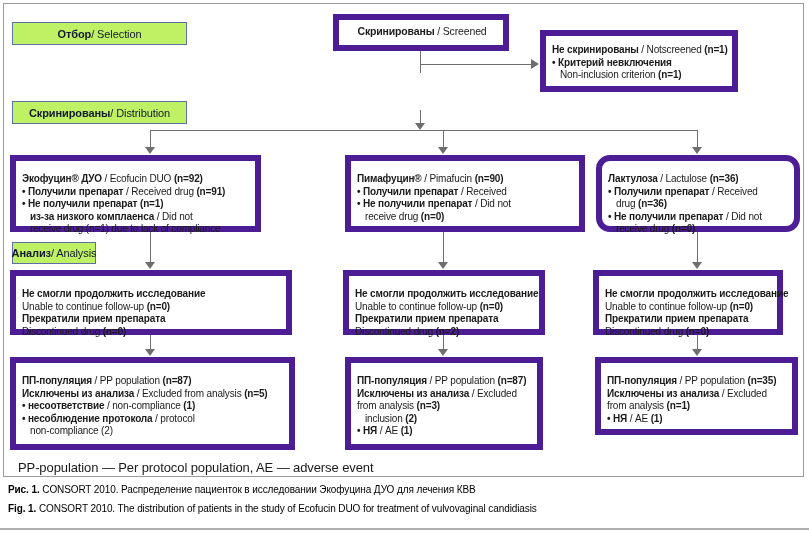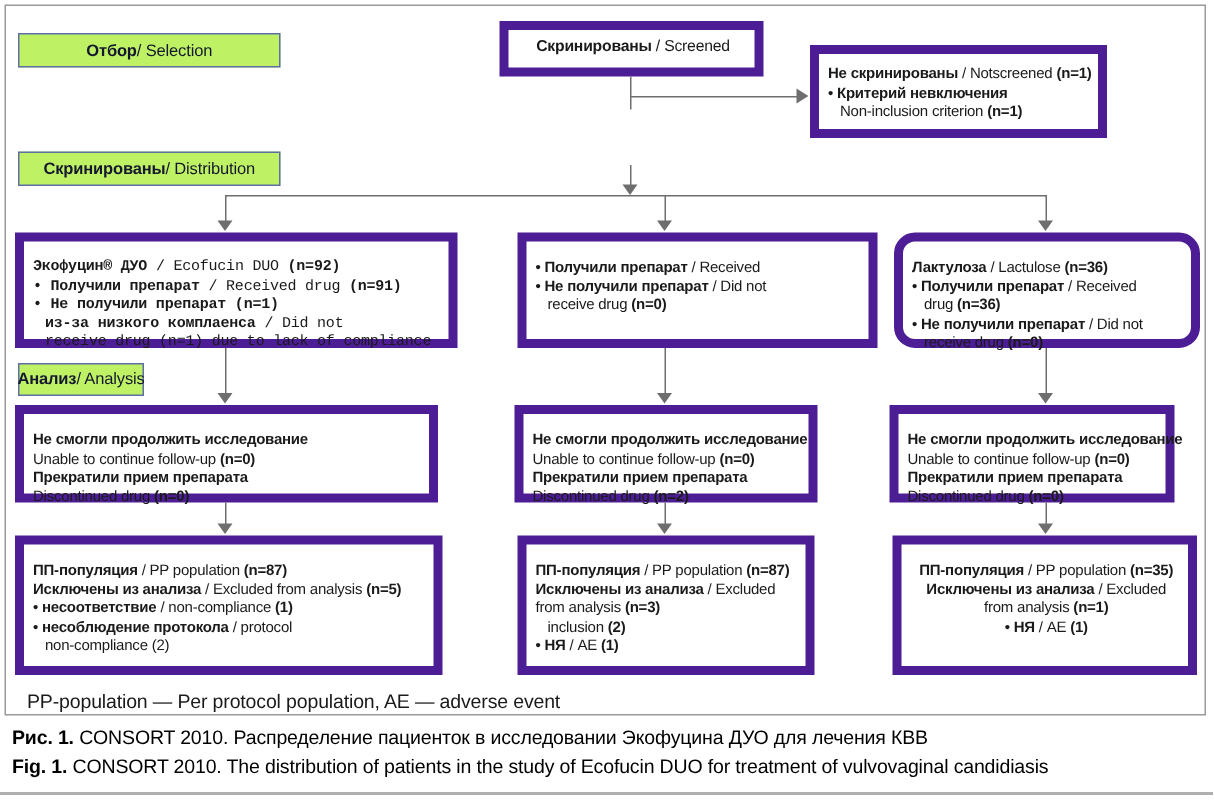--- a/index.html
+++ b/index.html
@@ -23,21 +23,21 @@
   .vl { position: absolute; width: 1px; background: #6e6e6e; }
   .hl { position: absolute; height: 1px; background: #6e6e6e; }
   .ah-down  { position: absolute; width: 0; height: 0;
               border-left: 5px solid transparent; border-right: 5px solid transparent;
               border-top: 7px solid #6e6e6e; }
   .ah-right { position: absolute; width: 0; height: 0;
               border-top: 5px solid transparent; border-bottom: 5px solid transparent;
               border-left: 8px solid #6e6e6e; }
   .footnote { position: absolute; left: 18px; top: 460px; font-size: 13px;
               color: #1a1a1a; letter-spacing: -0.1px; }
-  .cap { position: absolute; left: 8px; font-size: 13px; color: #000;
+  .cap { position: absolute; left: 8px; font-size: 10px; color: #000;
          letter-spacing: -0.1px; white-space: nowrap; }
   .cap .b { font-weight: bold; }
   .bottom-rule { position: absolute; left: 0; top: 528px; width: 809px; height: 2px;
                  background: #b0b0b0; }
 </style>
 </head>
 <body>
 
 <div class="canvas">
 
@@ -58,28 +58,29 @@
 
   <div class="box center" style="left:333px; top:14px; width:176px; height:37px;">
       <div class="ln"><span class="b">Скринированы</span><span> / Screened</span></div>
     </div>
   <div class="box" style="left:540px; top:30px; width:198px; height:62px; padding-top:8px;">
       <div class="ln"><span class="b">Не скринированы</span><span> / Notscreened </span><span class="b">(n=1)</span></div>
       <div class="ln"><span class="b">• Критерий невключения</span></div>
       <div class="ln ind"><span>Non-inclusion criterion </span><span class="b">(n=1)</span></div>
     </div>
 
-  <div class="box" style="left:10px; top:155px; width:295px; height:77px;font-family:Liberation Mono, monospace;">
+  <div class="box" style="left:10px; top:155px; width:251px; height:77px;">
       <div class="ln"><span class="b">Экофуцин® ДУО</span><span> / Ecofucin DUO </span><span class="b">(n=92)</span></div>
       <div class="ln"><span class="b">• Получили препарат</span><span> / Received drug </span><span class="b">(n=91)</span></div>
       <div class="ln"><span class="b">• Не получили препарат (n=1)</span></div>
       <div class="ln ind"><span class="b">из-за низкого комплаенса</span><span> / Did not</span></div>
       <div class="ln ind"><span>receive drug (n=1) due to lack of compliance</span></div>
     </div>
   <div class="box" style="left:345px; top:155px; width:240px; height:77px;">
+      <div class="ln"><span class="b">Пимафуцин®</span><span> / Pimafucin </span><span class="b">(n=90)</span></div>
       <div class="ln"><span class="b">• Получили препарат</span><span> / Received</span></div>
       <div class="ln"><span class="b">• Не получили препарат</span><span> / Did not</span></div>
       <div class="ln ind"><span>receive drug </span><span class="b">(n=0)</span></div>
     </div>
   <div class="box" style="left:596px; top:155px; width:204px; height:77px;border-radius:14px;">
       <div class="ln"><span class="b">Лактулоза</span><span> / Lactulose </span><span class="b">(n=36)</span></div>
       <div class="ln"><span class="b">• Получили препарат</span><span> / Received</span></div>
       <div class="ln ind"><span>drug </span><span class="b">(n=36)</span></div>
       <div class="ln"><span class="b">• Не получили препарат</span><span> / Did not</span></div>
       <div class="ln ind"><span>receive drug </span><span class="b">(n=0)</span></div>
@@ -111,21 +112,21 @@
       <div class="ln"><span class="b">• несоблюдение протокола</span><span> / protocol</span></div>
       <div class="ln ind"><span>non-compliance (2)</span></div>
     </div>
   <div class="box" style="left:345px; top:357px; width:198px; height:93px;">
       <div class="ln"><span class="b">ПП-популяция</span><span> / PP population </span><span class="b">(n=87)</span></div>
       <div class="ln"><span class="b">Исключены из анализа</span><span> / Excluded</span></div>
       <div class="ln"><span>from analysis </span><span class="b">(n=3)</span></div>
       <div class="ln ind"><span>inclusion </span><span class="b">(2)</span></div>
       <div class="ln"><span class="b">• НЯ</span><span> / AE </span><span class="b">(1)</span></div>
     </div>
-  <div class="box" style="left:595px; top:357px; width:203px; height:93px;text-align:center;">
+  <div class="box" style="left:595px; top:357px; width:203px; height:78px;">
       <div class="ln"><span class="b">ПП-популяция</span><span> / PP population </span><span class="b">(n=35)</span></div>
       <div class="ln"><span class="b">Исключены из анализа</span><span> / Excluded</span></div>
       <div class="ln"><span>from analysis </span><span class="b">(n=1)</span></div>
       <div class="ln"><span class="b">• НЯ</span><span> / AE </span><span class="b">(1)</span></div>
     </div>
 
   <div class="vl" style="left:420px; top:51px; height:22px;"></div>
   <div class="hl" style="left:420px; top:64px; width:112px;"></div>
   <div class="ah-right" style="left:531px; top:59px;"></div>
 

